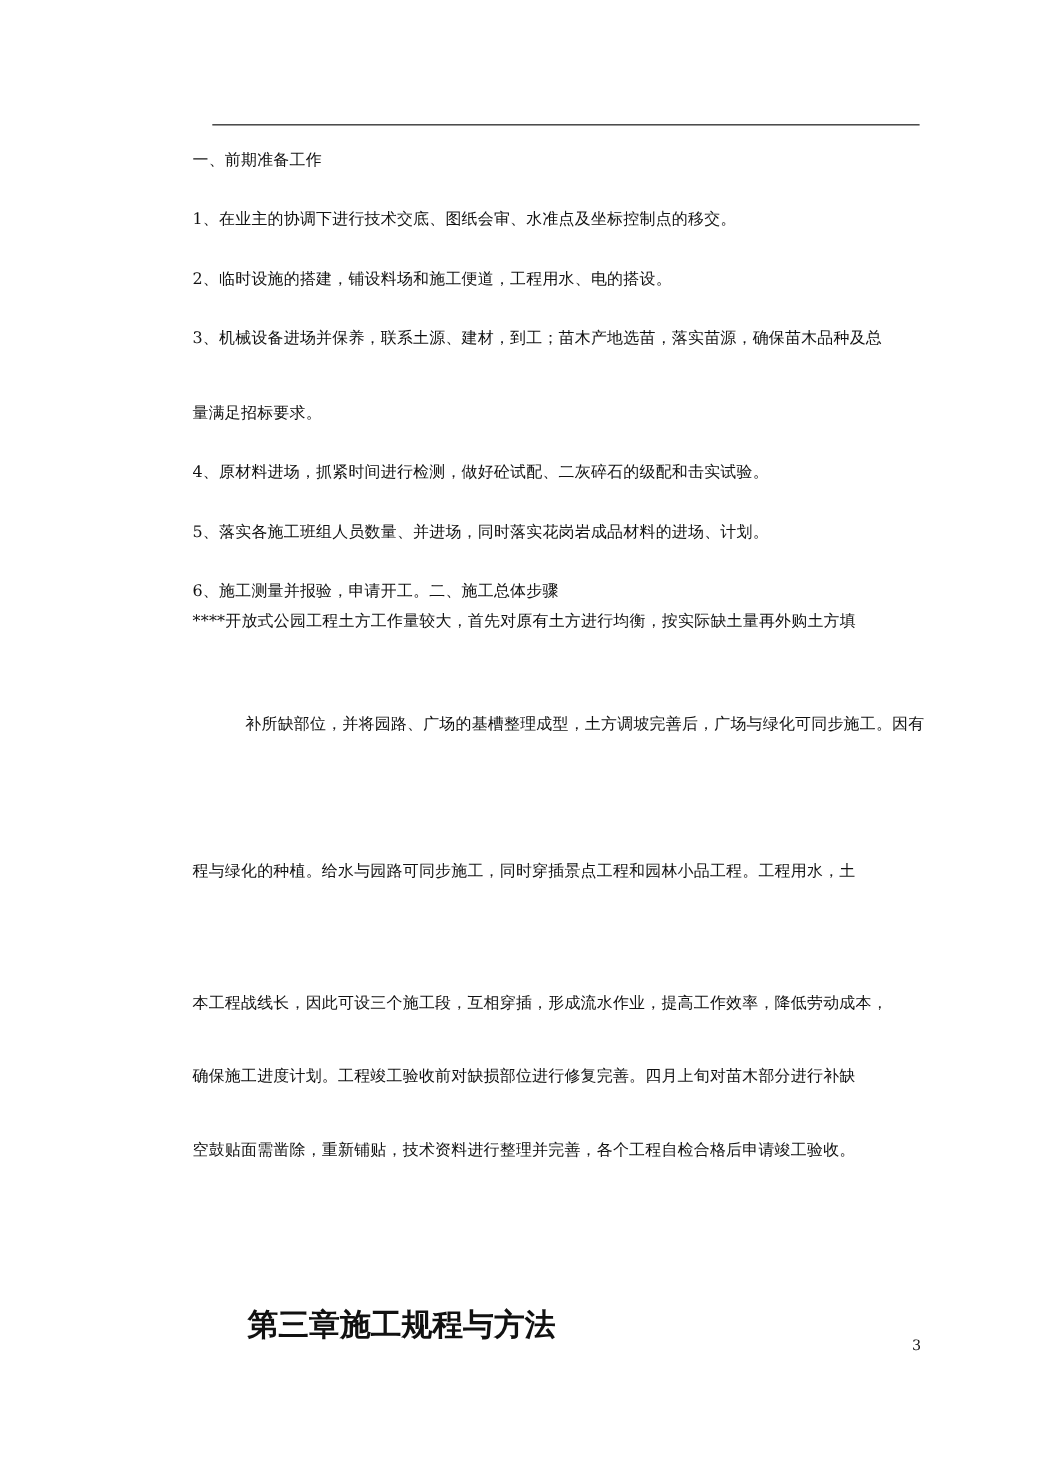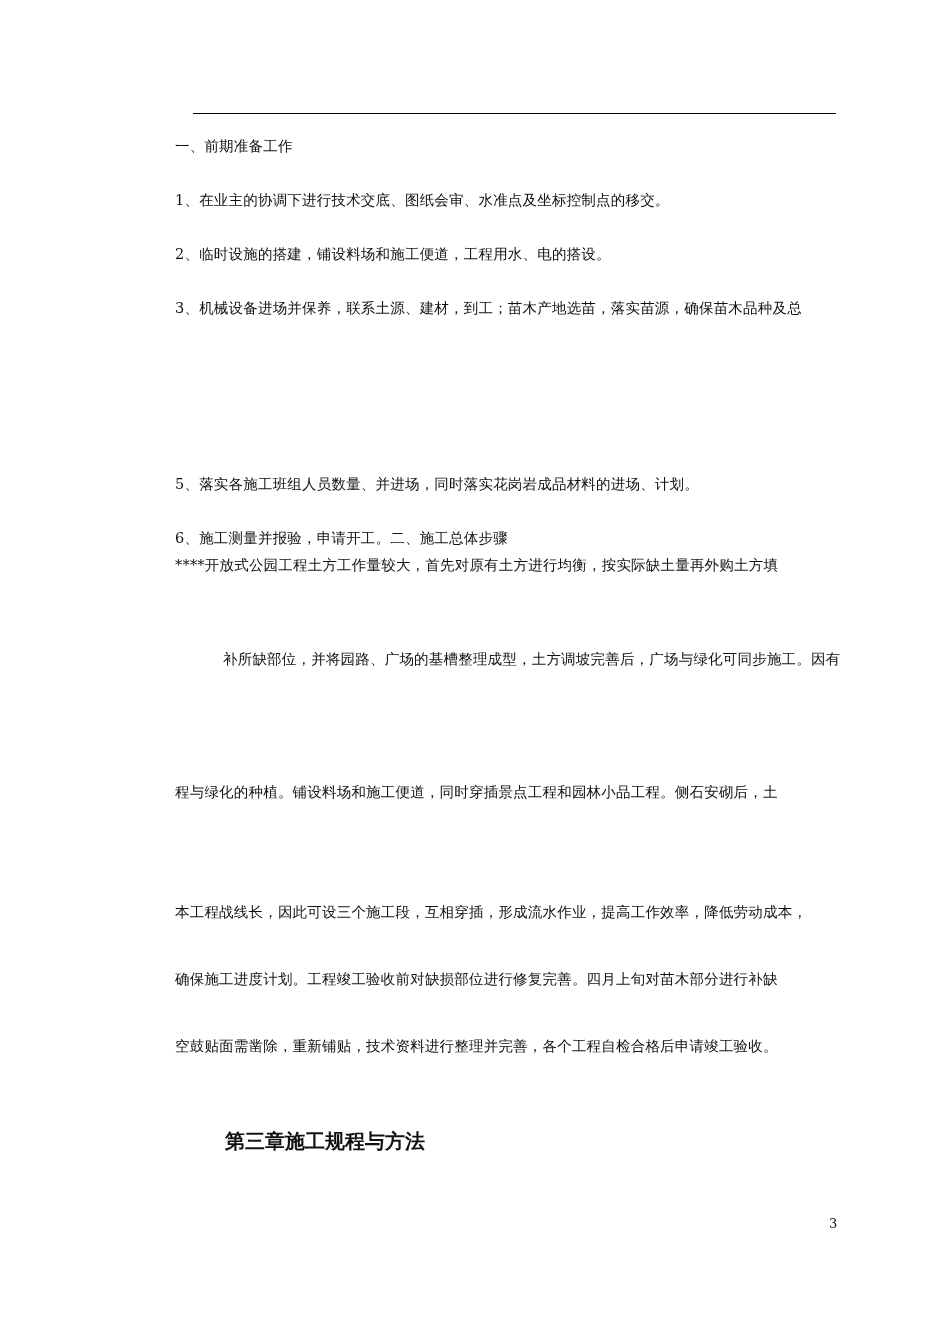--- a/index.html
+++ b/index.html
@@ -35,22 +35,22 @@
       left: 175px;
       width: 690px;
       font-size: 14.5px;
       line-height: 18px;
       white-space: nowrap;
       letter-spacing: 0.2px;
     }
     .chapter-title {
       position: absolute;
       left: 225px;
-      top: 1128px;
-      font-size: 20px;
+      top: 1192px;
+      font-size: 28px;
       font-weight: bold;
       line-height: 26px;
       white-space: nowrap;
       font-family: "DejaVu Sans", "Liberation Sans", sans-serif;
     }
     .page-number {
       position: absolute;
       left: 829px;
       top: 1216px;
       font-size: 13px;
@@ -61,26 +61,28 @@
 <body>
 
 <div class="page">
   <div class="header-rule"></div>
 
   <div class="line" style="top:137px;">一、前期准备工作</div>
 
   <div class="line" style="top:191px;">1、在业主的协调下进行技术交底、图纸会审、水准点及坐标控制点的移交。</div>
   <div class="line" style="top:245px;">2、临时设施的搭建，铺设料场和施工便道，工程用水、电的搭设。</div>
   <div class="line" style="top:299px;">3、机械设备进场并保养，联系土源、建材，到工；苗木产地选苗，落实苗源，确保苗木品种及总</div>
+  <div class="line" style="top:367px;">量满足招标要求。</div>
+  <div class="line" style="top:421px;">4、原材料进场，抓紧时间进行检测，做好砼试配、二灰碎石的级配和击实试验。</div>
   <div class="line" style="top:475px;">5、落实各施工班组人员数量、并进场，同时落实花岗岩成品材料的进场、计划。</div>
   <div class="line" style="top:529px;">6、施工测量并报验，申请开工。二、施工总体步骤</div>
 
   <div class="line" style="top:556px;">****开放式公园工程土方工作量较大，首先对原有土方进行均衡，按实际缺土量再外购土方填</div>
   <div class="line" style="top:650px;margin-left:48px;">补所缺部位，并将园路、广场的基槽整理成型，土方调坡完善后，广场与绿化可同步施工。因有</div>
-  <div class="line" style="top:783px;">程与绿化的种植。铺设料场和施工便道，同时穿插景点工程和园林小品工程。侧石安砌后，土</div>
+  <div class="line" style="top:783px;">程与绿化的种植。给水与园路可同步施工，同时穿插景点工程和园林小品工程。工程用水，土</div>
 
   <div class="line" style="top:903px;">本工程战线长，因此可设三个施工段，互相穿插，形成流水作业，提高工作效率，降低劳动成本，</div>
   <div class="line" style="top:1037px;">空鼓贴面需凿除，重新铺贴，技术资料进行整理并完善，各个工程自检合格后申请竣工验收。</div>
   <div class="line" style="top:970px;">确保施工进度计划。工程竣工验收前对缺损部位进行修复完善。四月上旬对苗木部分进行补缺</div>
 
   <div class="chapter-title">第三章施工规程与方法</div>
 
   <div class="page-number">3</div>
 </div>
 

